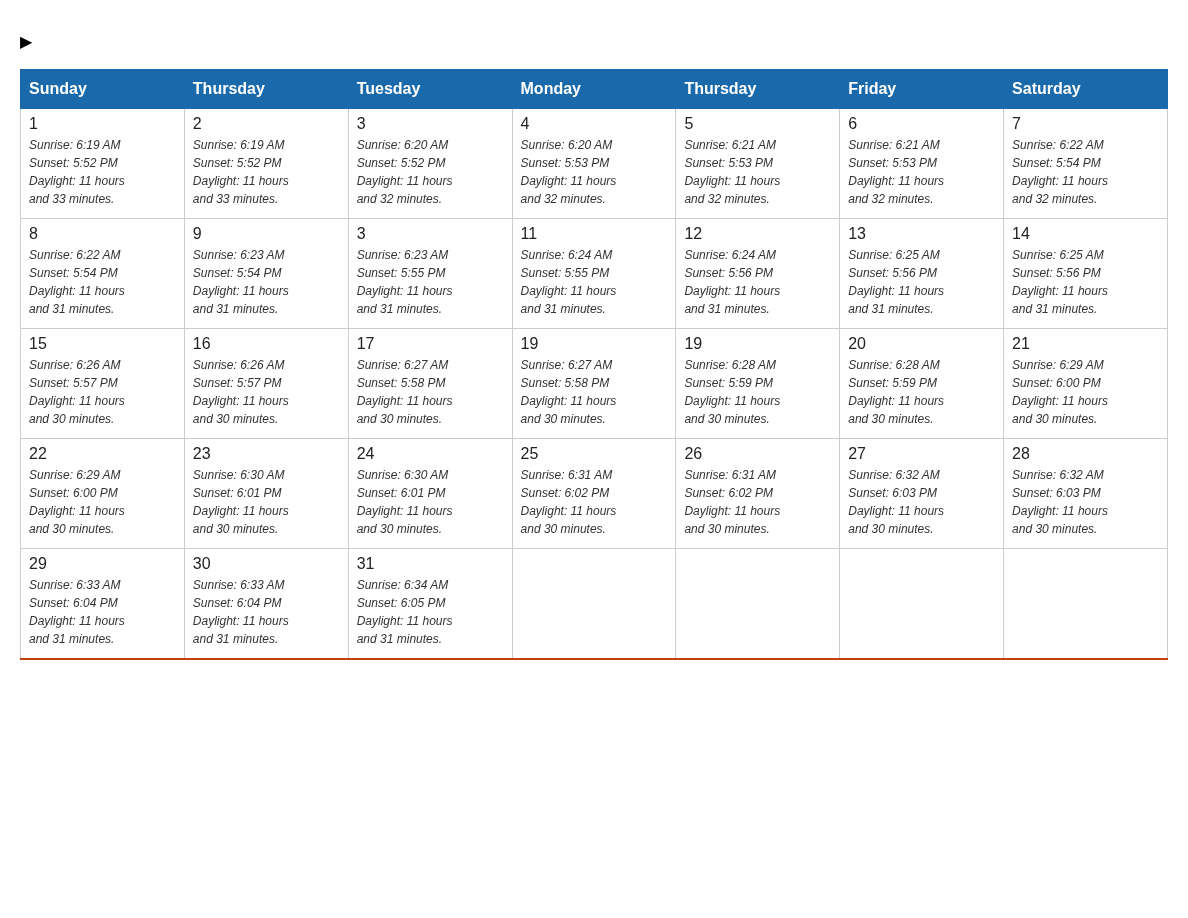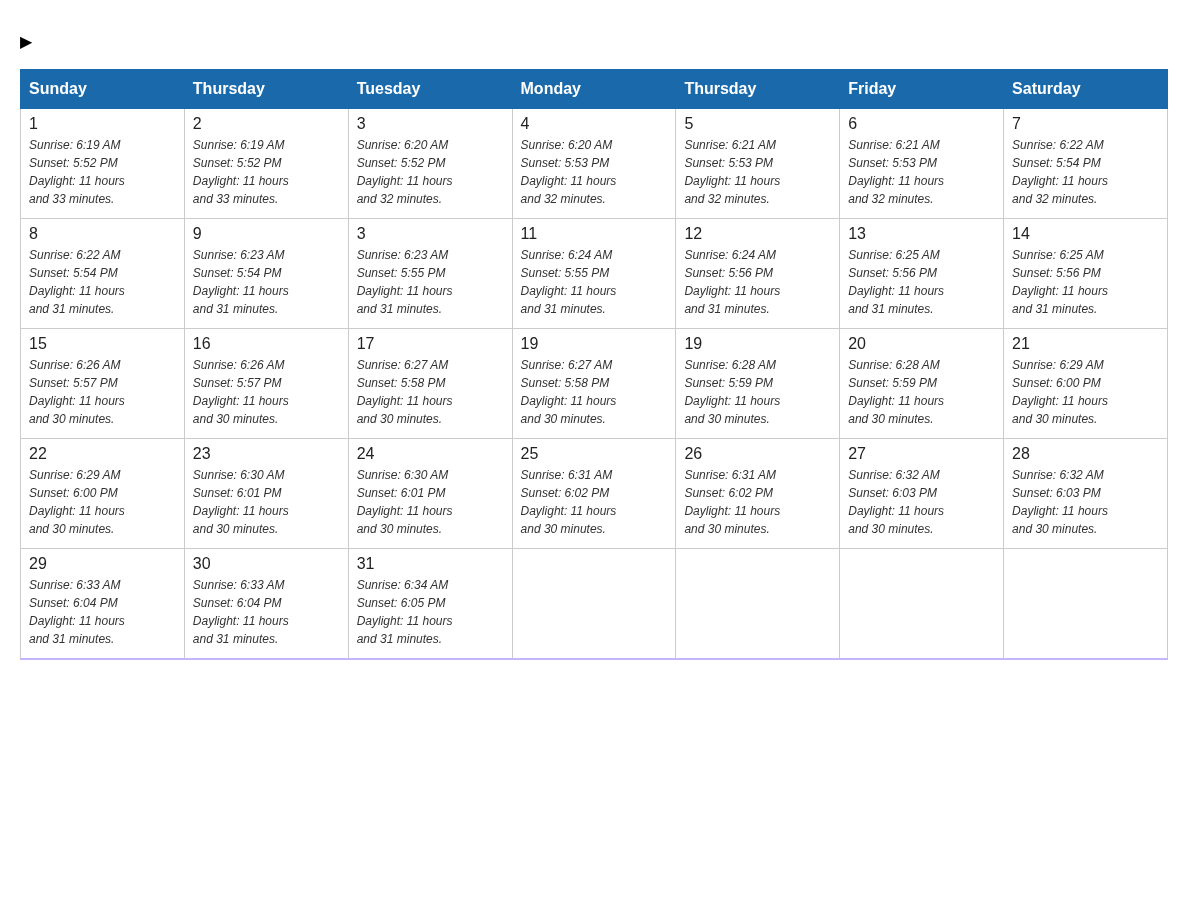--- a/index.html
+++ b/index.html
@@ -70,21 +70,21 @@
       display: block;
       margin-bottom: 3px;
     }
     tbody tr td .day-info {
       font-size: 12px;
       line-height: 1.5;
       color: #333;
       font-style: italic;
     }
     tbody tr:last-child td {
-      border-bottom: 2px solid #c4b5fd;
+      border-bottom: 2px solid #c2410c;
     }
     thead tr th:first-child {
       border-left: 1px solid #1a6aab;
     }
     tbody tr td.empty {
       background: #fff;
     }
     .logo-general {
       font-size: 26px;
       font-weight: bold;

